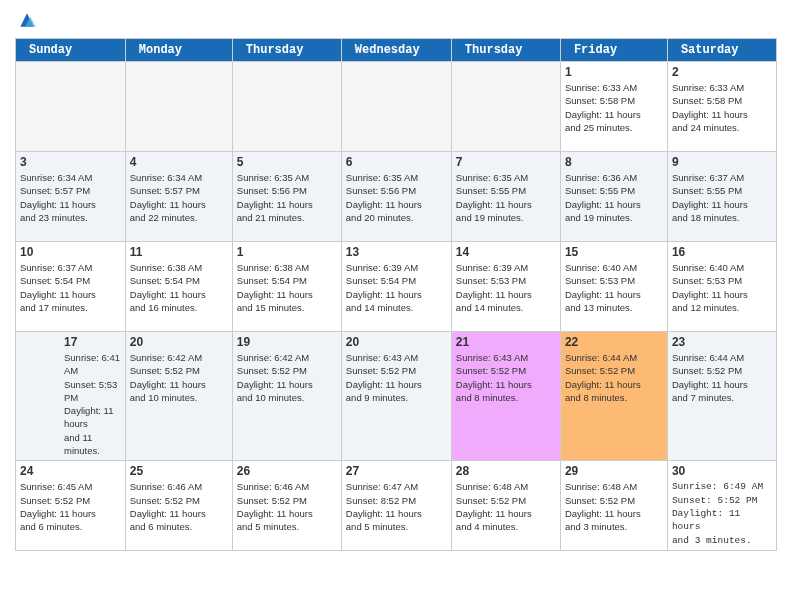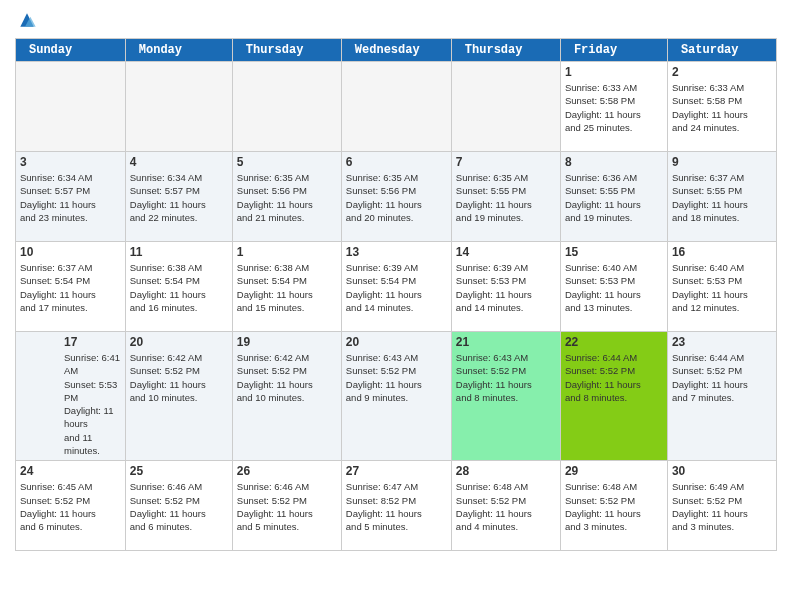--- a/index.html
+++ b/index.html
@@ -278,28 +278,28 @@
 Daylight: 11 hours
 and 10 minutes.</div>
           </td>
           <td style="background: rgb(240, 244, 248);">
             <span class="day-number">20</span>
             <div class="day-info" style="white-space: pre-line;">Sunrise: 6:43 AM
 Sunset: 5:52 PM
 Daylight: 11 hours
 and 9 minutes.</div>
           </td>
-          <td style="background: #86efac;">
+          <td style="background: #f0abfc;">
             <span class="day-number">21</span>
             <div class="day-info" style="white-space: pre-line;">Sunrise: 6:43 AM
 Sunset: 5:52 PM
 Daylight: 11 hours
 and 8 minutes.</div>
           </td>
-          <td style="background: #84cc16;">
+          <td style="background: #fdba74;">
             <span class="day-number">22</span>
             <div class="day-info" style="white-space: pre-line;">Sunrise: 6:44 AM
 Sunset: 5:52 PM
 Daylight: 11 hours
 and 8 minutes.</div>
           </td>
           <td style="background: rgb(240, 244, 248);">
             <span class="day-number">23</span>
             <div class="day-info" style="white-space: pre-line;">Sunrise: 6:44 AM
 Sunset: 5:52 PM
@@ -345,21 +345,21 @@
           </td>
           <td>
             <span class="day-number">29</span>
             <div class="day-info" style="white-space: pre-line;">Sunrise: 6:48 AM
 Sunset: 5:52 PM
 Daylight: 11 hours
 and 3 minutes.</div>
           </td>
           <td>
             <span class="day-number">30</span>
-            <div class="day-info" style="white-space: pre-line;">Sunrise: 6:49 AM
+            <div class="day-info" style="white-space: pre-line; font-family: Liberation Mono, monospace;">Sunrise: 6:49 AM
 Sunset: 5:52 PM
 Daylight: 11 hours
 and 3 minutes.</div>
           </td>
         </tr>
       </tbody>
   </table>
 </div>
 
 </body></html>

